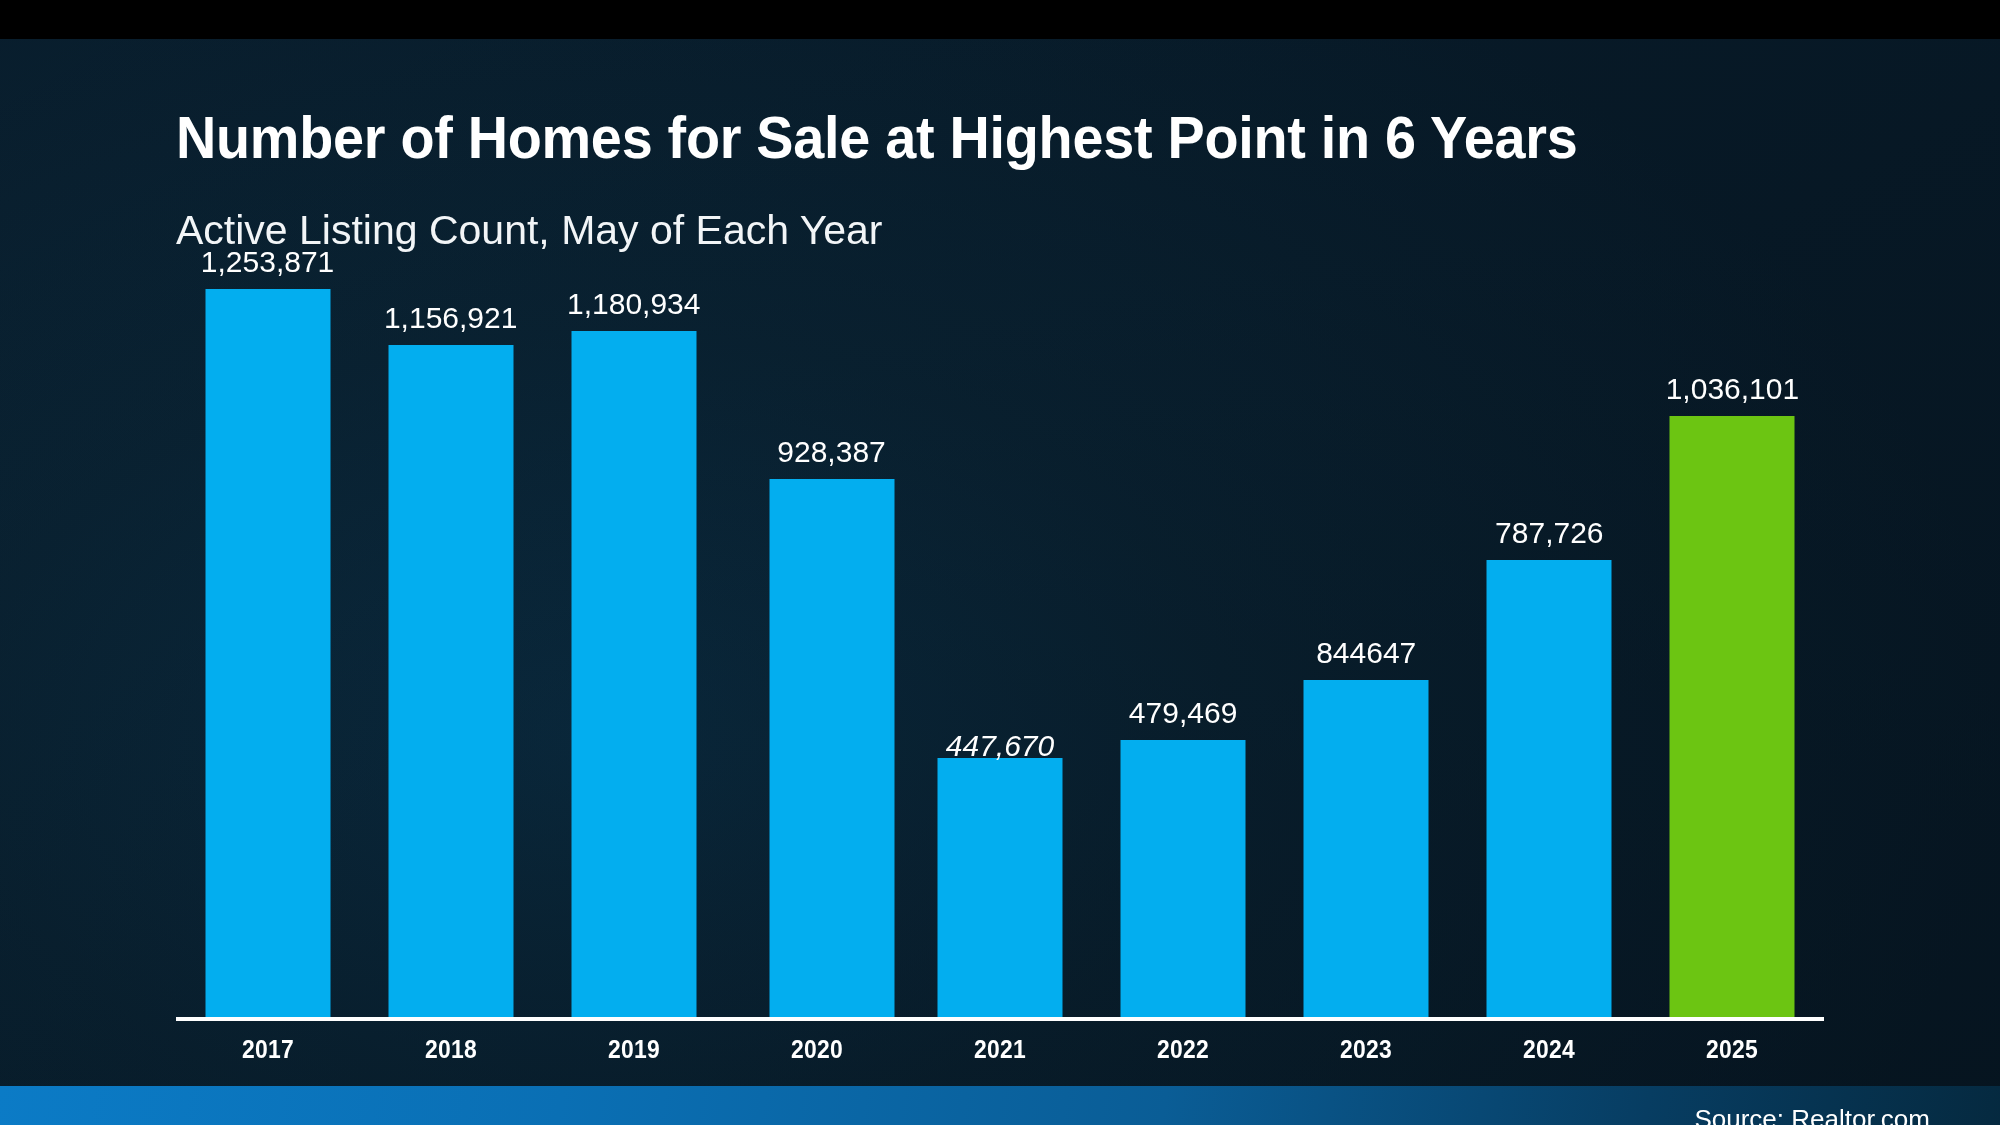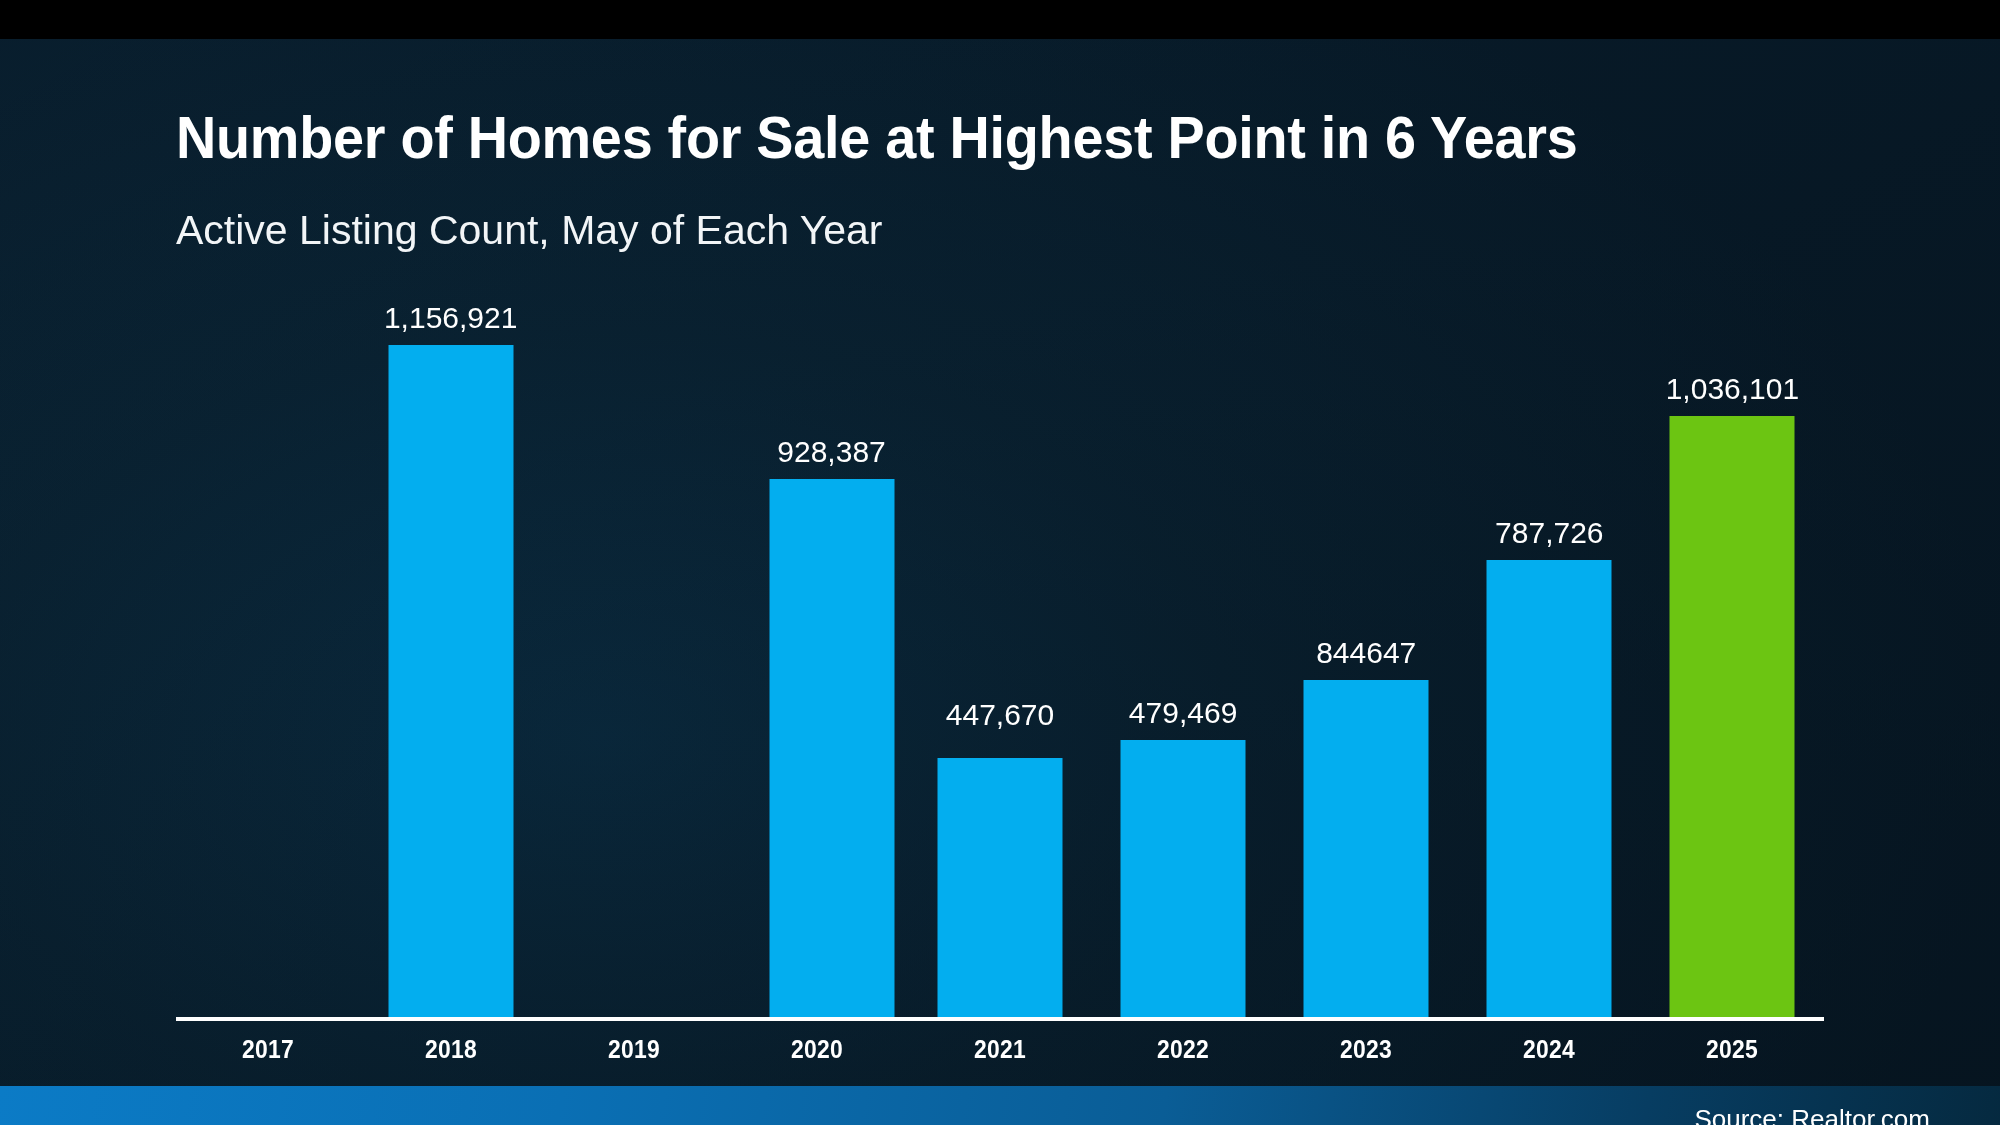--- a/index.html
+++ b/index.html
@@ -134,36 +134,48 @@
 
 <div id="stage">
 
   <div id="bg-overlay"></div>
 
   <div id="chart-title">Number of Homes for Sale at Highest Point in 6 Years</div>
 
   <div id="chart-subtitle">Active Listing Count, May of Each Year</div>
 
   <div id="plot-area">
+      <div class="bar-slot" style="left: 0px; width: 183.111px;">
+        <div class="bar-col">
+          <div class="bar-rect" style="height: 730px; background: rgb(3, 174, 239);"></div>
+          <div class="bar-value" style="bottom: 742px;">1,253,871</div>
+        </div>
+      </div>
       <div class="bar-slot" style="left: 183.111px; width: 183.111px;">
         <div class="bar-col">
           <div class="bar-rect" style="height: 673.556px; background: rgb(3, 174, 239);"></div>
           <div class="bar-value" style="bottom: 685.556px;">1,156,921</div>
         </div>
       </div>
+      <div class="bar-slot" style="left: 366.222px; width: 183.111px;">
+        <div class="bar-col">
+          <div class="bar-rect" style="height: 687.536px; background: rgb(3, 174, 239);"></div>
+          <div class="bar-value" style="bottom: 699.536px;">1,180,934</div>
+        </div>
+      </div>
       <div class="bar-slot" style="left: 564px; width: 183.111px;">
         <div class="bar-col">
           <div class="bar-rect" style="height: 540.504px; background: rgb(3, 174, 239);"></div>
           <div class="bar-value" style="bottom: 552.504px;">928,387</div>
         </div>
       </div>
       <div class="bar-slot" style="left: 732.444px; width: 183.111px;">
         <div class="bar-col">
           <div class="bar-rect" style="height: 260.632px; background: rgb(3, 174, 239);"></div>
-          <div class="bar-value" style="bottom: 289px;">447,670</div>
+          <div class="bar-value" style="bottom: 258px; font-style: italic;">447,670</div>
         </div>
       </div>
       <div class="bar-slot" style="left: 915.556px; width: 183.111px;">
         <div class="bar-col">
           <div class="bar-rect" style="height: 279.145px; background: rgb(3, 174, 239);"></div>
           <div class="bar-value" style="bottom: 291.145px;">479,469</div>
         </div>
       </div>
       <div class="bar-slot" style="left: 1098.67px; width: 183.111px;">
         <div class="bar-col">

